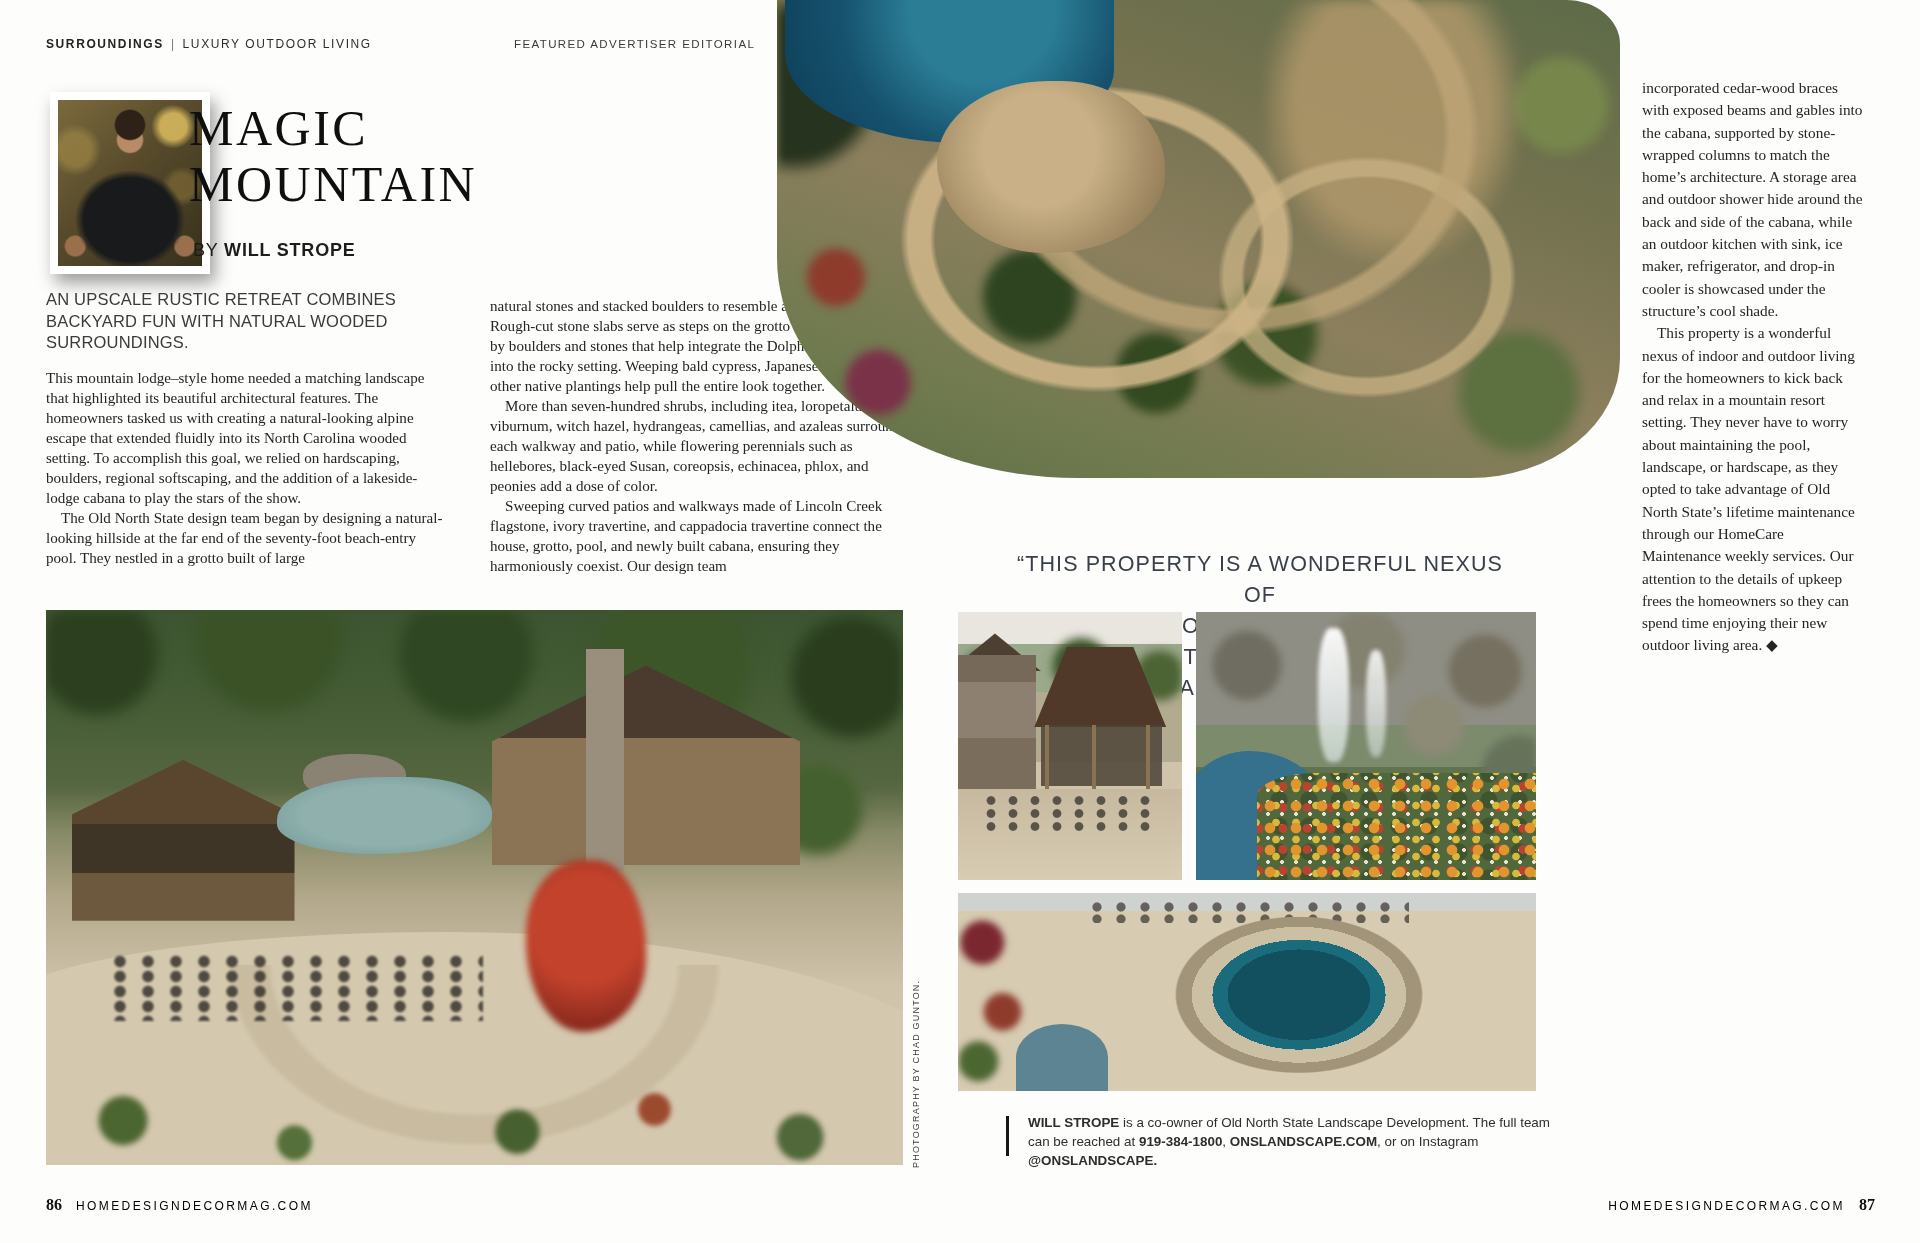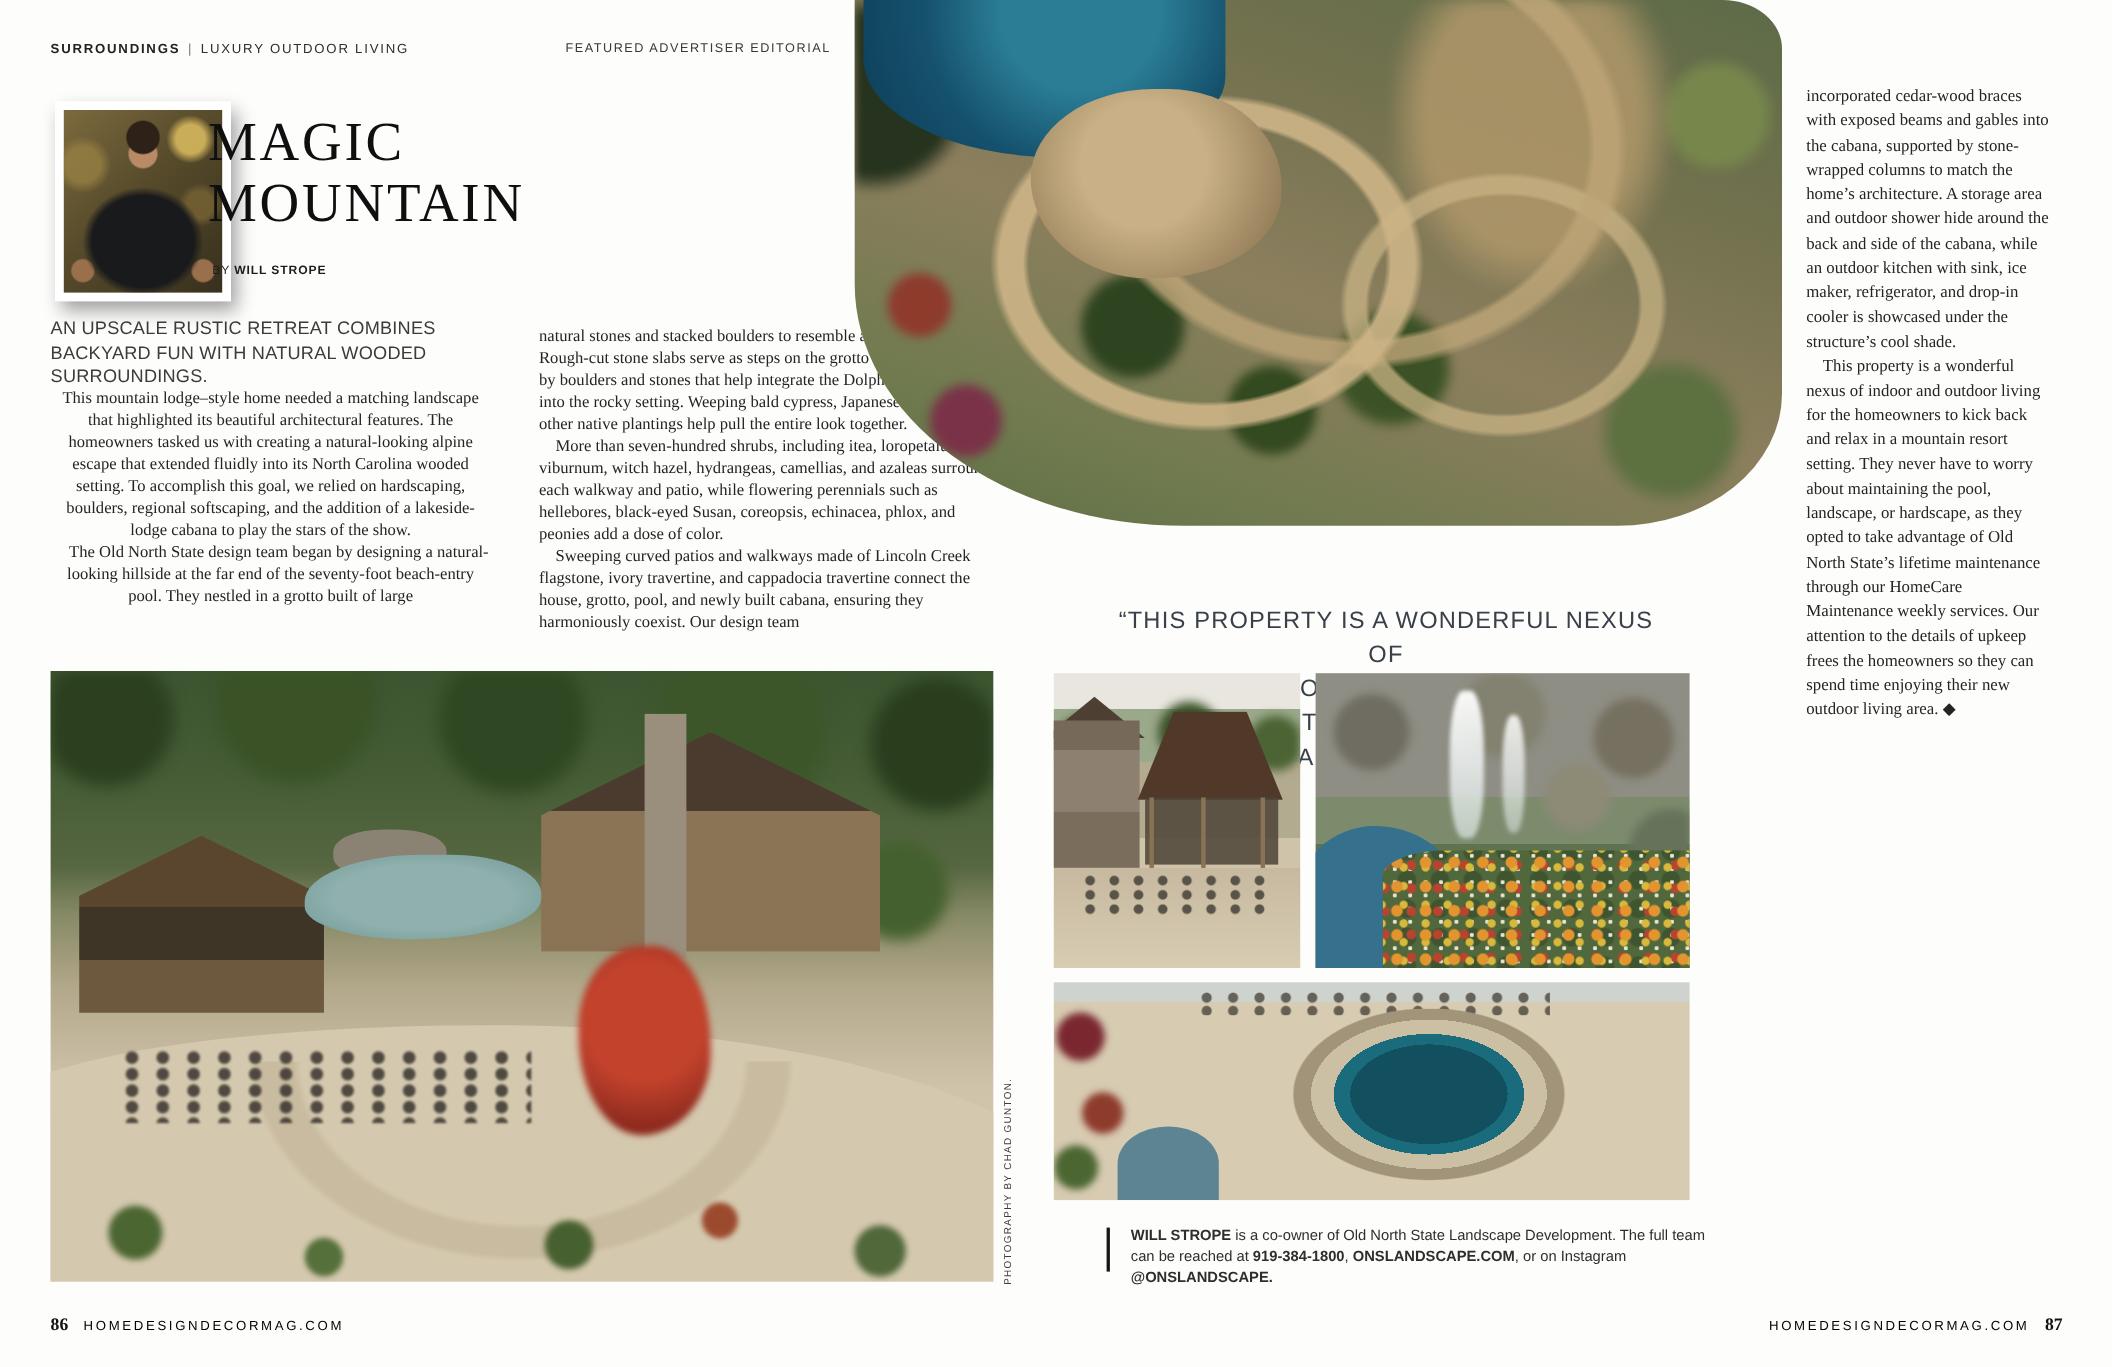--- a/index.html
+++ b/index.html
@@ -25,31 +25,31 @@
       radial-gradient(circle 12px at 12% 88%, #9a6f4c 0 80%, rgba(154,111,76,0) 95%),
       radial-gradient(circle 12px at 88% 88%, #9a6f4c 0 80%, rgba(154,111,76,0) 95%),
       radial-gradient(circle 22px at 80% 16%, rgba(222,190,96,.85) 0 60%, rgba(222,190,96,0) 100%),
       radial-gradient(circle 26px at 12% 30%, rgba(150,128,66,.8) 0 60%, rgba(150,128,66,0) 100%),
       radial-gradient(circle 20px at 86% 52%, rgba(120,100,52,.8) 0 60%, rgba(120,100,52,0) 100%),
       linear-gradient(135deg,#7c6a3e 0%,#574b2b 45%,#37301d 100%);}
 
   
   .title{left:189px;top:100px;font-family:"Liberation Serif",serif;font-weight:400;
          font-size:50px;line-height:56px;letter-spacing:2.5px;color:#0f0f0f;}
-  .byline{left:193px;top:240px;font-family:"Liberation Sans",sans-serif;font-size:11px;
+  .byline{left:193px;top:240px;font-family:"Liberation Sans",sans-serif;font-size:18px;
           letter-spacing:.8px;color:#1d1d1d;}
   .byline b{font-weight:bold;}
 
   
   .subhead{left:46px;top:289px;width:396px;font-family:"Liberation Sans",sans-serif;
            font-size:16.5px;line-height:21.5px;letter-spacing:.2px;color:#3b3b3b;}
   .bodycol{font-size:15.1px;line-height:20px;color:#242424;text-align:left;}
   .bodycol p{margin:0;}
   .bodycol p.ind{text-indent:15px;}
-  .col1{left:46px;top:352px;width:400px;text-align:center;}
+  .col1{left:46px;top:368px;width:400px;}
   .col2{left:490px;top:296px;width:418px;}
 
   
   .rightcol{left:1642px;top:77px;width:224px;font-size:15.3px;line-height:22.3px;color:#242424;}
   .rightcol p{margin:0;}
   .rightcol p.ind{text-indent:15px;}
 
   
   .quote{left:998px;top:549px;width:524px;text-align:center;
          font-family:"Liberation Sans",sans-serif;font-size:21.5px;line-height:31px;

